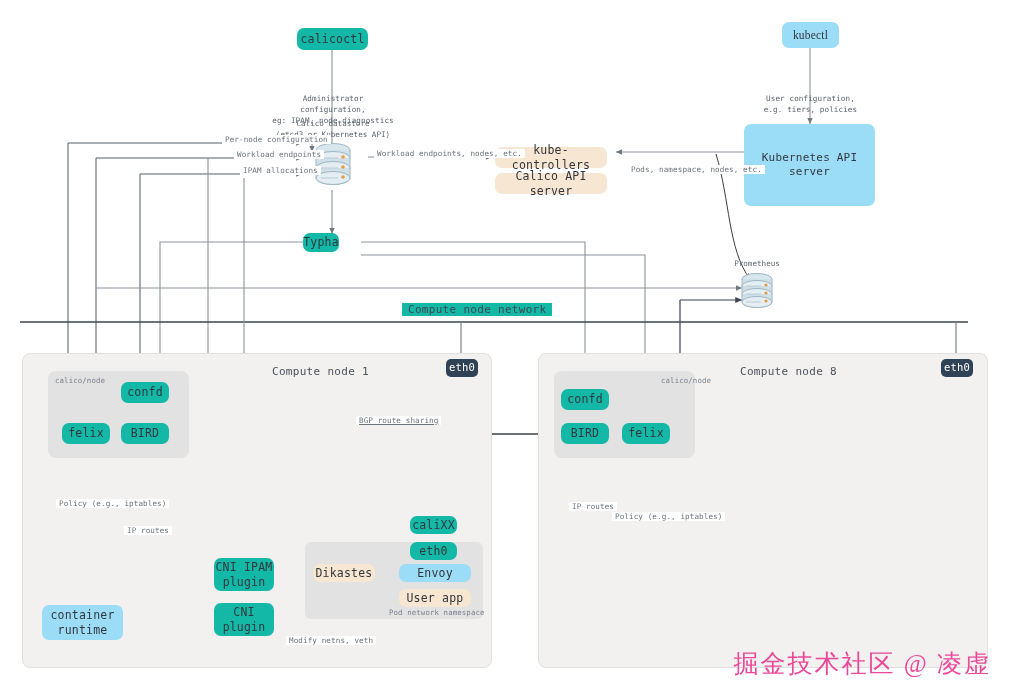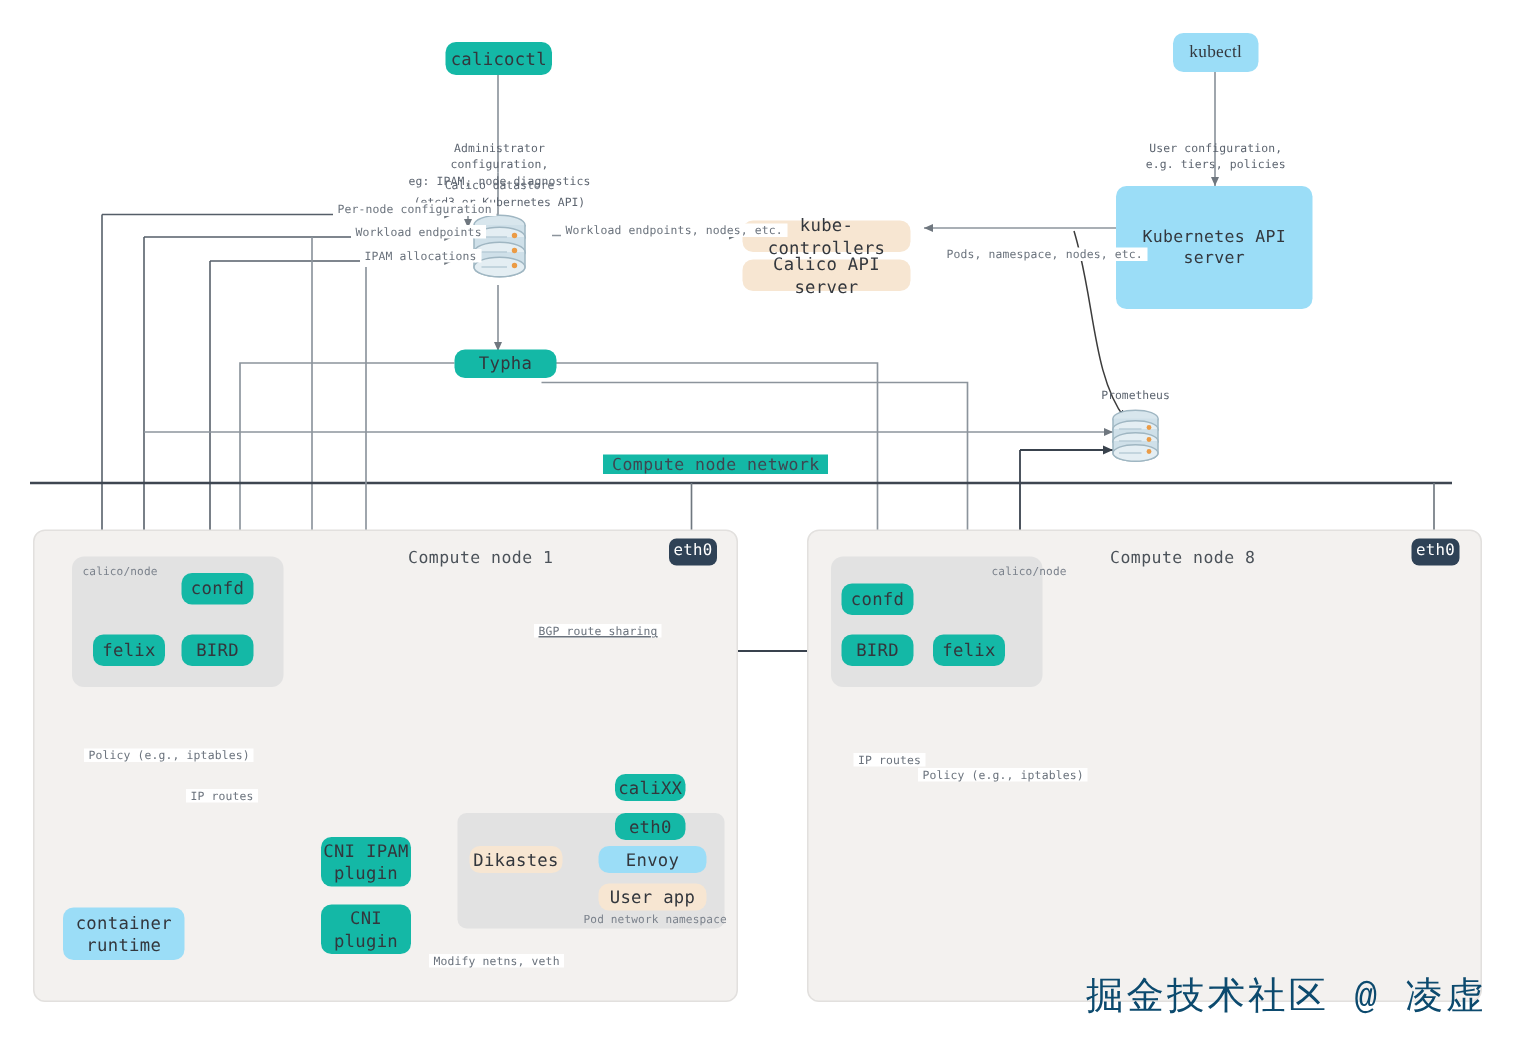--- a/index.html
+++ b/index.html
@@ -102,23 +102,23 @@
     text-align: center;
     z-index: 7;
     white-space: pre-line;
     line-height: 1.45;
   }
   .datastore { position: absolute; z-index: 6; }
 
   .watermark {
     position: absolute;
     right: 18px; bottom: 12px;
-    font-family: Liberation Mono, monospace;
+    font-family: Liberation Serif, serif;
     font-size: 25px;
-    color: #0c4a6e;
+    color: #ec4899;
     letter-spacing: 2px;
     z-index: 20;
     white-space: nowrap;
   }
 </style>
 </head>
 <body>
 
 <div id="canvas">
 
@@ -322,21 +322,21 @@
         <line x1="6" y1="22" x2="21" y2="22" stroke="#b9cdd7" stroke-width="1"></line>
         <line x1="6" y1="30" x2="21" y2="30" stroke="#b9cdd7" stroke-width="1"></line>
       </g>
     </svg>
   </div>
 
   <div class="node tan2" style="left:495px; top:147px; width:112px; height:21px;">kube-controllers</div>
   <div class="node tan2" style="left:495px; top:173px; width:112px; height:21px;">Calico API server</div>
   <div class="node blue" style="left:744px; top:124px; width:131px; height:82px; font-size:11px;">Kubernetes API server</div>
 
-  <div class="node tan" style="left:303px; top:233px; width:68px; height:19px;">Typha</div>
+  <div class="node tan" style="left:303px; top:233px; width:36px; height:19px;">Typha</div>
 
   <div class="net-title" style="left:402px; top:303px;">Compute node network</div>
 
   <div class="node navy" style="left:446px; top:359px; width:32px; height:18px;">eth0</div>
   <div class="node navy" style="left:941px; top:359px; width:32px; height:18px;">eth0</div>
 
   <div class="node tan" style="left:121px; top:382px; width:48px; height:21px;">confd</div>
   <div class="node tan" style="left:62px; top:423px; width:48px; height:21px;">felix</div>
   <div class="node tan" style="left:121px; top:423px; width:48px; height:21px;">BIRD</div>
 

